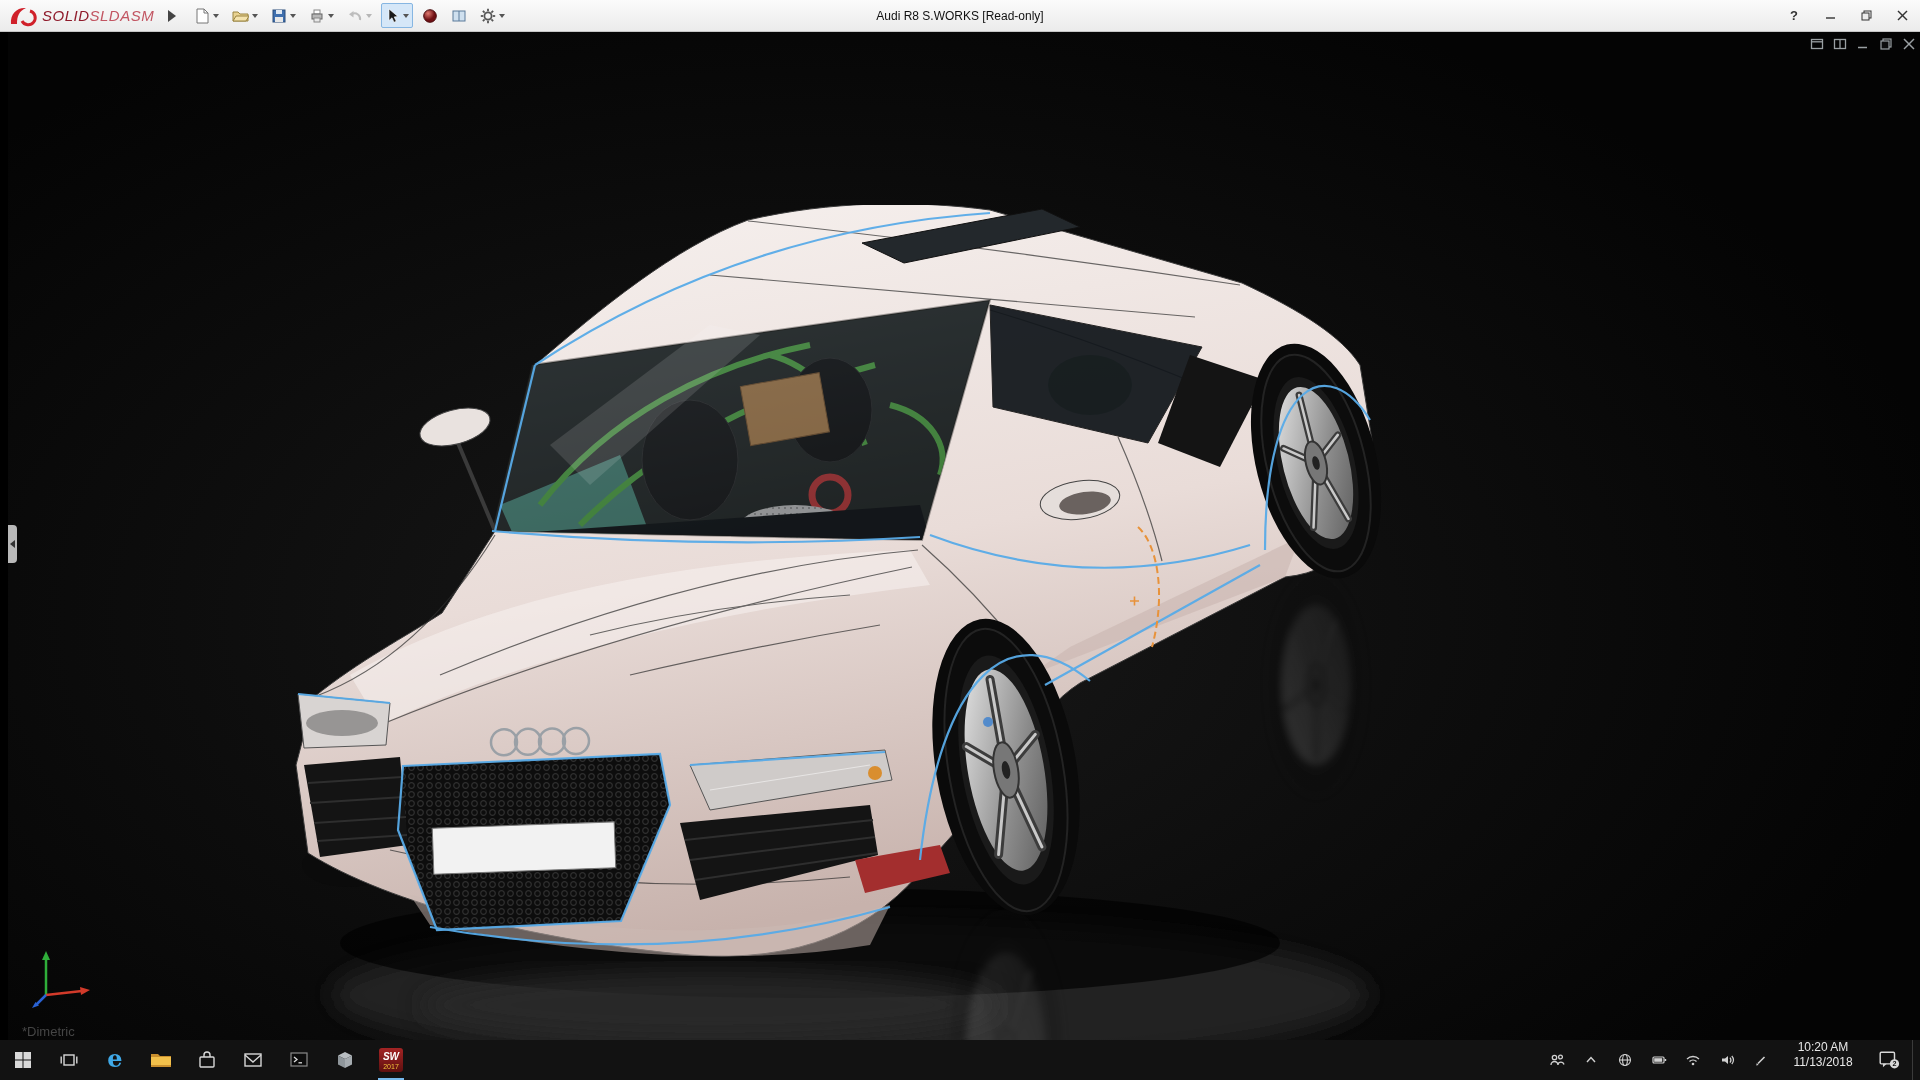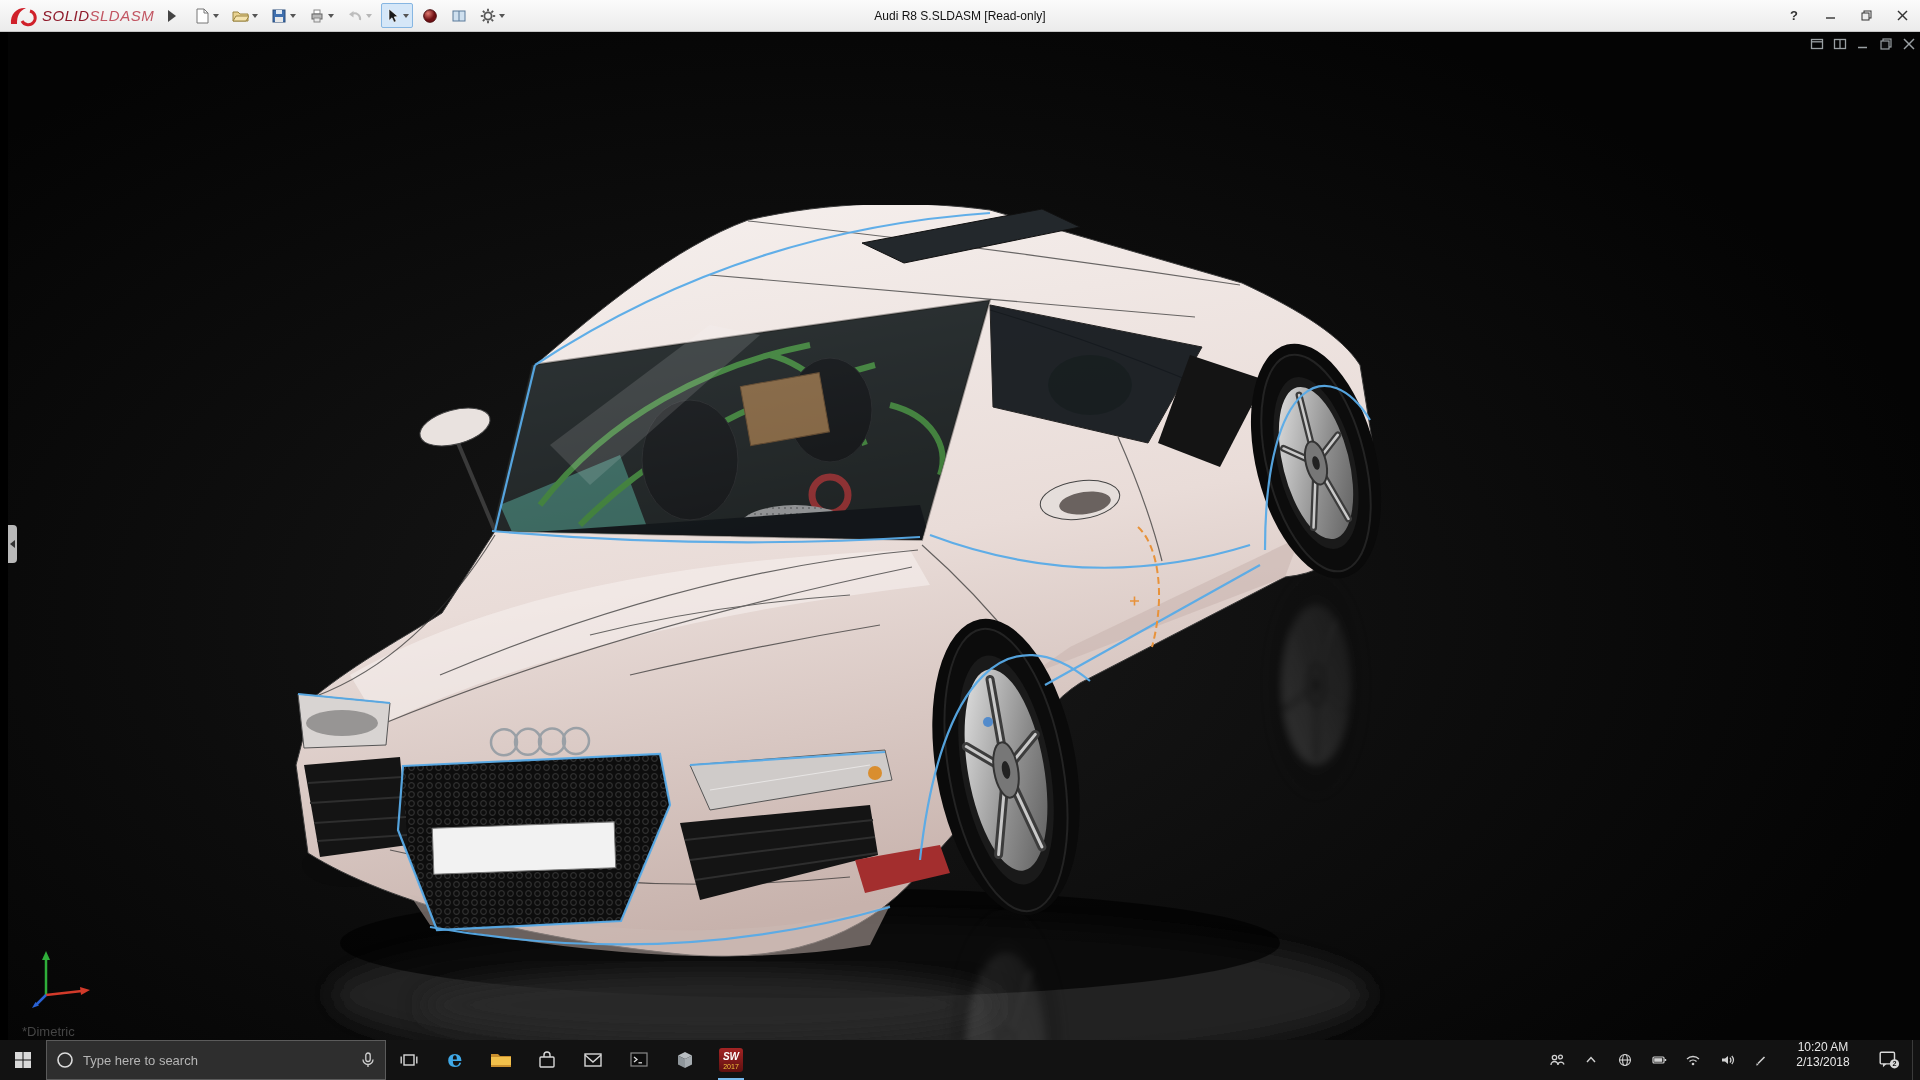--- a/index.html
+++ b/index.html
@@ -149,21 +149,21 @@
             <line x1="2.9" y1="2.9" x2="4.6" y2="4.6"></line>
               <line x1="11.4" y1="11.4" x2="13.1" y2="13.1"></line>
             <line x1="2.9" y1="13.1" x2="4.6" y2="11.4"></line>
               <line x1="11.4" y1="4.6" x2="13.1" y2="2.9"></line>
           </g>
         </svg>
           <span class="caret"></span>
       </div>
     </div>
 
-    <div class="tb-title">Audi R8 S.SLDASM [Read-only]</div>
+    <div class="tb-title">Audi R8 S.WORKS [Read-only]</div>
 
     <div class="tb-right">
       <div class="win-btn" style="font-size:13px;font-weight:bold">?</div>
       <div class="win-btn">
         <svg width="11" height="11" viewBox="0 0 11 11">
             <line x1="1" y1="8" x2="10" y2="8" stroke="#333" stroke-width="1.4"></line>
           </svg>
       </div>
       <div class="win-btn">
         <svg width="11" height="11" viewBox="0 0 11 11">
@@ -424,31 +424,20 @@
   <div class="taskbar">
     <div class="tk-btn">
       <svg width="18" height="18" viewBox="0 0 18 18">
         <rect x="1" y="1" width="7.5" height="7.5" fill="#d9d9d9"></rect>
           <rect x="9.5" y="1" width="7.5" height="7.5" fill="#d9d9d9"></rect>
         <rect x="1" y="9.5" width="7.5" height="7.5" fill="#d9d9d9"></rect>
           <rect x="9.5" y="9.5" width="7.5" height="7.5" fill="#d9d9d9"></rect>
       </svg>
     </div>
 
-    <div class="search-box">
-      <svg width="20" height="20" viewBox="0 0 20 20">
-        <circle cx="10" cy="10" r="7" fill="none" stroke="#dcdcdc" stroke-width="1.6"></circle>
-      </svg>
-      <input type="text" placeholder="Type here to search" style="">
-      <svg width="18" height="18" viewBox="0 0 18 18">
-        <rect x="6.8" y="2" width="4.4" height="8.5" rx="2.2" fill="none" stroke="#cfcfcf" stroke-width="1.3"></rect>
-        <path d="M4,8.5 a5,5 0 0 0 10,0" fill="none" stroke="#cfcfcf" stroke-width="1.3"></path>
-        <line x1="9" y1="13.5" x2="9" y2="16" stroke="#cfcfcf" stroke-width="1.3"></line>
-      </svg>
-    </div>
 
     <div class="tk-btn">
       <svg width="20" height="20" viewBox="0 0 20 20">
         <rect x="5" y="5" width="10" height="10" fill="none" stroke="#d8d8d8" stroke-width="1.4"></rect>
         <line x1="2.2" y1="6.5" x2="2.2" y2="13.5" stroke="#d8d8d8" stroke-width="1.4"></line>
         <line x1="17.8" y1="6.5" x2="17.8" y2="13.5" stroke="#d8d8d8" stroke-width="1.4"></line>
       </svg>
     </div>
     <div class="tk-btn">
       <svg width="26" height="26" viewBox="0 0 26 26">
@@ -553,21 +542,21 @@
         </svg>
       </div>
       <div class="tray-ic">
         <svg width="16" height="16" viewBox="0 0 16 16">
           <line x1="5" y1="11.5" x2="11.5" y2="5" stroke="#d0d0d0" stroke-width="1.6"></line>
           <polygon points="3.2,13.4 5.6,12.9 3.8,11.1" fill="#d0d0d0"></polygon>
         </svg>
       </div>
       <div class="clock">
         <div>10:20 AM</div>
-        <div>2/13/2018</div>
+        <div>11/13/2018</div>
       </div>
       <div class="tray-ic" style="width:38px">
         <svg width="22" height="20" viewBox="0 0 20 18">
           <rect x="2" y="2" width="13" height="10.5" rx="1" fill="none" stroke="#d8d8d8" stroke-width="1.3"></rect>
           <polygon points="4.5,12.5 4.5,15.5 8,12.5" fill="#d8d8d8"></polygon>
           <circle cx="15" cy="12.5" r="4.2" fill="#d8d8d8"></circle>
           <text x="15" y="14.8" text-anchor="middle" font-size="6.5" font-weight="bold" fill="#111" font-family="Liberation Sans, sans-serif">2</text>
         </svg>
       </div>
       <div class="show-desktop"></div>

